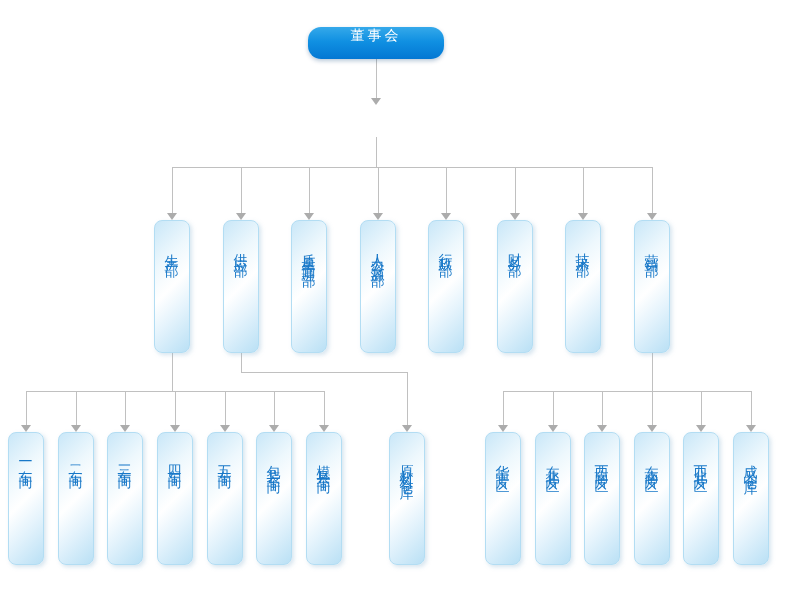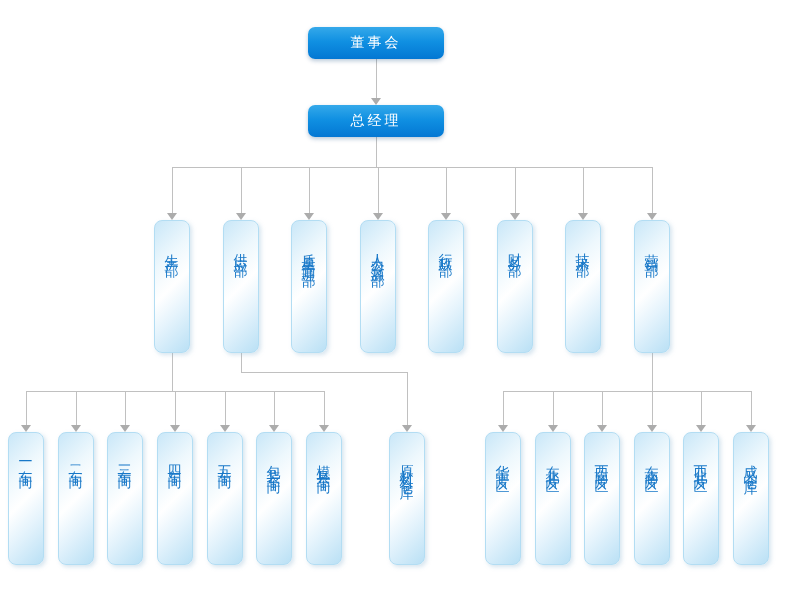--- a/index.html
+++ b/index.html
@@ -1,24 +1,24 @@
 <!DOCTYPE html>
 <html style="--c-bg: #ffffff; --c-blue-top: #35a9ea; --c-blue-bottom: #0377d3; --c-blue-text: #ffffff; --c-light-border: #b3ddf3; --c-light-edge: #c9e7f8; --c-light-center: #ffffff; --c-light-text: #1878c8; --c-line: #c0c0c0; --c-arrow: #acacac;"><head>
 <meta charset="utf-8">
 <style>
   html,body{margin:0;padding:0;background:#ffffff;}
   .canvas{
     position:relative;width:786px;height:592px;background:var(--c-bg,#fff);
     font-family:"DejaVu Sans",sans-serif;overflow:hidden;
   }
   .hnode{
-    position:absolute;width:136px;height:32px;border-radius:7px;
+    position:absolute;width:136px;height:32px;border-radius:13px;
     background:linear-gradient(to bottom,var(--c-blue-top) 0%,#1090e2 45%,var(--c-blue-bottom) 100%);
     color:var(--c-blue-text);font-size:14px;letter-spacing:3px;
-    display:flex;align-items:center;justify-content:center;
+    display:flex;justify-content:center;
     box-shadow:0 2px 4px rgba(0,60,120,.28);
   }
   .vnode{
     position:absolute;width:36px;height:133px;box-sizing:border-box;
     border:1px solid var(--c-light-border);border-radius:8px;
     background:linear-gradient(135deg,var(--c-light-edge) 0%,#eef8fd 30%,var(--c-light-center) 50%,#e4f3fc 70%,#b9e0f5 100%);
     box-shadow:2px 2px 4px rgba(140,180,210,.35);
     display:flex;align-items:center;justify-content:flex-start;
     padding-top:21px;
     writing-mode:vertical-lr;text-orientation:upright;
@@ -85,23 +85,20 @@
     <div class="arrow" style="left: 597px; top: 425px;"></div>
     <div class="line" style="left: 652px; top: 391px; width: 1px; height: 34px;"></div>
     <div class="arrow" style="left: 647px; top: 425px;"></div>
     <div class="line" style="left: 701px; top: 391px; width: 1px; height: 34px;"></div>
     <div class="arrow" style="left: 696px; top: 425px;"></div>
     <div class="line" style="left: 751px; top: 391px; width: 1px; height: 34px;"></div>
     <div class="arrow" style="left: 746px; top: 425px;"></div>
     <div class="hnode" style="left: 308px; top: 27px;">
       <span>董事会</span>
     </div>
-    <div class="hnode" style="left: 308px; top: 105px;">
-      <span>总经理</span>
-    </div>
     <div class="vnode" style="left: 154px; top: 220px; height: 133px;">
       <span>生产部</span>
     </div>
     <div class="vnode" style="left: 223px; top: 220px; height: 133px;">
       <span>供应部</span>
     </div>
     <div class="vnode" style="left: 291px; top: 220px; height: 133px;">
       <span>质量管理部</span>
     </div>
     <div class="vnode" style="left: 360px; top: 220px; height: 133px;">

